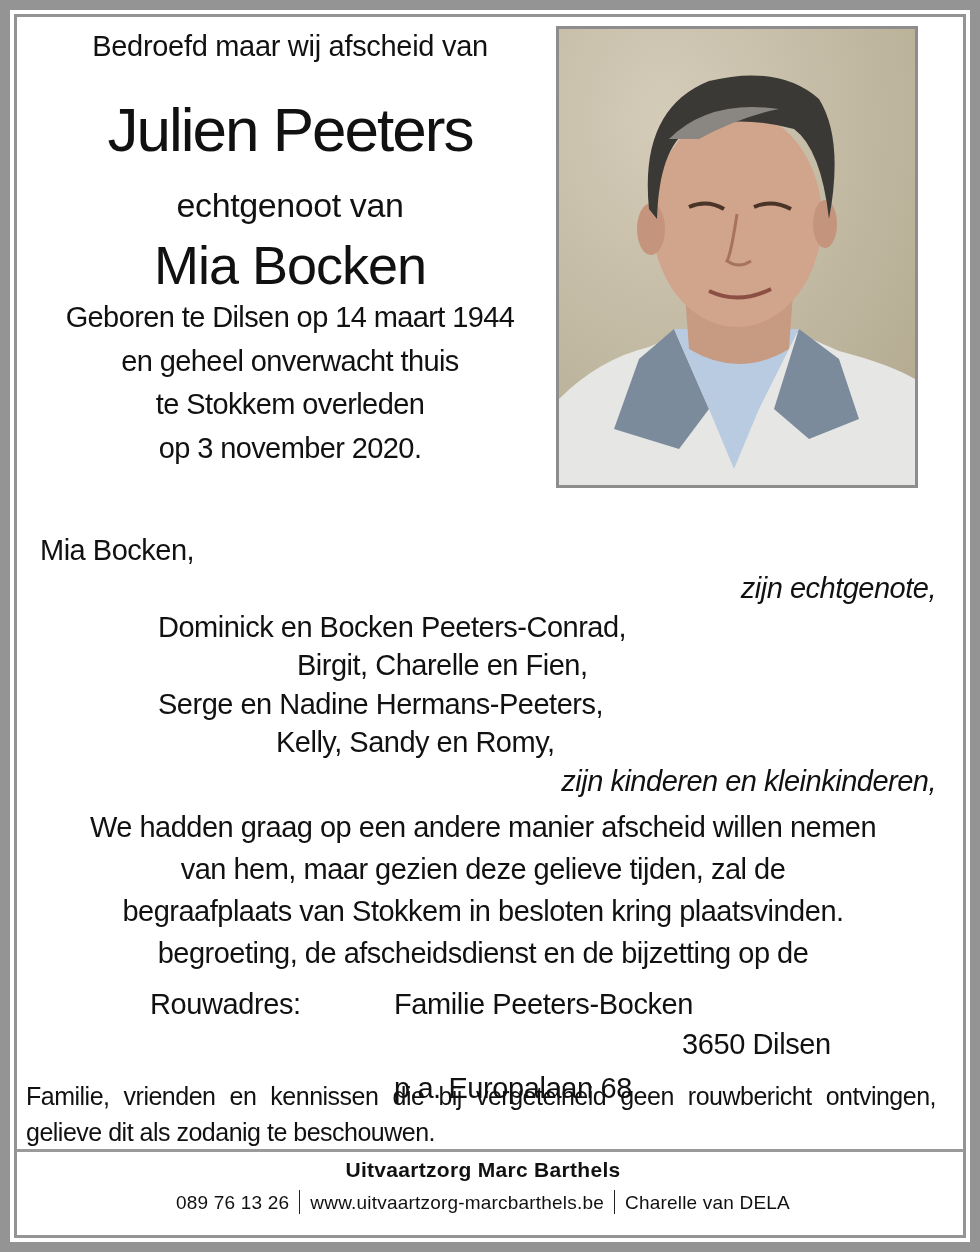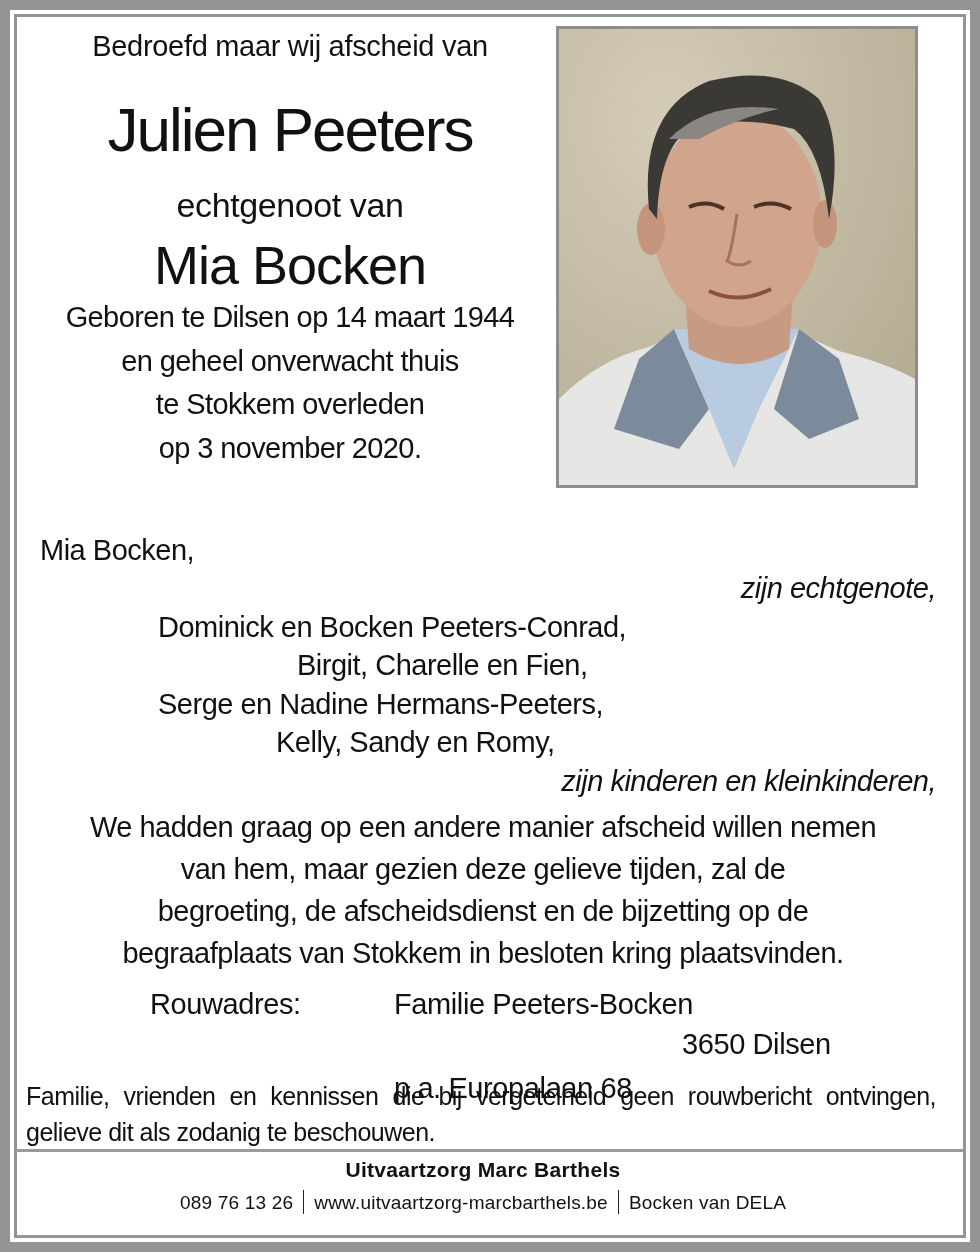--- a/index.html
+++ b/index.html
@@ -97,31 +97,31 @@
   <div class="fam-line" style="left:158px; top:608px;">Dominick en Bocken Peeters-Conrad,</div>
   <div class="fam-line" style="left:268px; top:646px;margin-left:29px;">Birgit, Charelle en Fien,</div>
   <div class="fam-line" style="left:158px; top:685px;">Serge en Nadine Hermans-Peeters,</div>
   <div class="fam-line" style="left:276px; top:723px;">Kelly, Sandy en Romy,</div>
   <div class="fam-line italic" style="right:44px; top:762px;">zijn kinderen en kleinkinderen,</div>
 </div>
 
 <div class="abs center message">
   <div>We hadden graag op een andere manier afscheid willen nemen</div>
   <div>van hem, maar gezien deze gelieve tijden, zal de</div>
+  <div>begraafplaats van Stokkem in besloten kring plaatsvinden.</div>
   <div>begroeting, de afscheidsdienst en de bijzetting op de</div>
-  <div>begraafplaats van Stokkem in besloten kring plaatsvinden.</div>
 </div>
 
 <div class="addr">
   <div class="abs" style="left:150px; top:988px;text-align:right;">Rouwadres:</div>
   <div class="abs" style="left:394px; top:988px;">Familie Peeters-Bocken</div>
   <div class="abs" style="left:394px; top:1028px;margin-top:44px;">p.a. Europalaan 68</div>
   <div class="abs" style="left:682px; top:1028px;">3650 Dilsen</div>
 </div>
 
 <div class="abs closing">Familie, vrienden en kennissen die bij vergetelheid geen rouwbericht ontvingen, gelieve dit als zodanig te beschouwen.</div>
 
 <div class="abs divider"></div>
 
 <div class="abs center company">Uitvaartzorg Marc Barthels</div>
 <div class="abs center contact">
-  <span>089 76 13 26</span><span class="sep"></span><span>www.uitvaartzorg-marcbarthels.be</span><span class="sep"></span><span>Bocken van DELA</span>
+  <span>089 76 13 26</span><span class="sep"></span><span>www.uitvaartzorg-marcbarthels.be</span><span class="sep"></span><span>Charelle van DELA</span>
 </div>
 
 </body></html>

